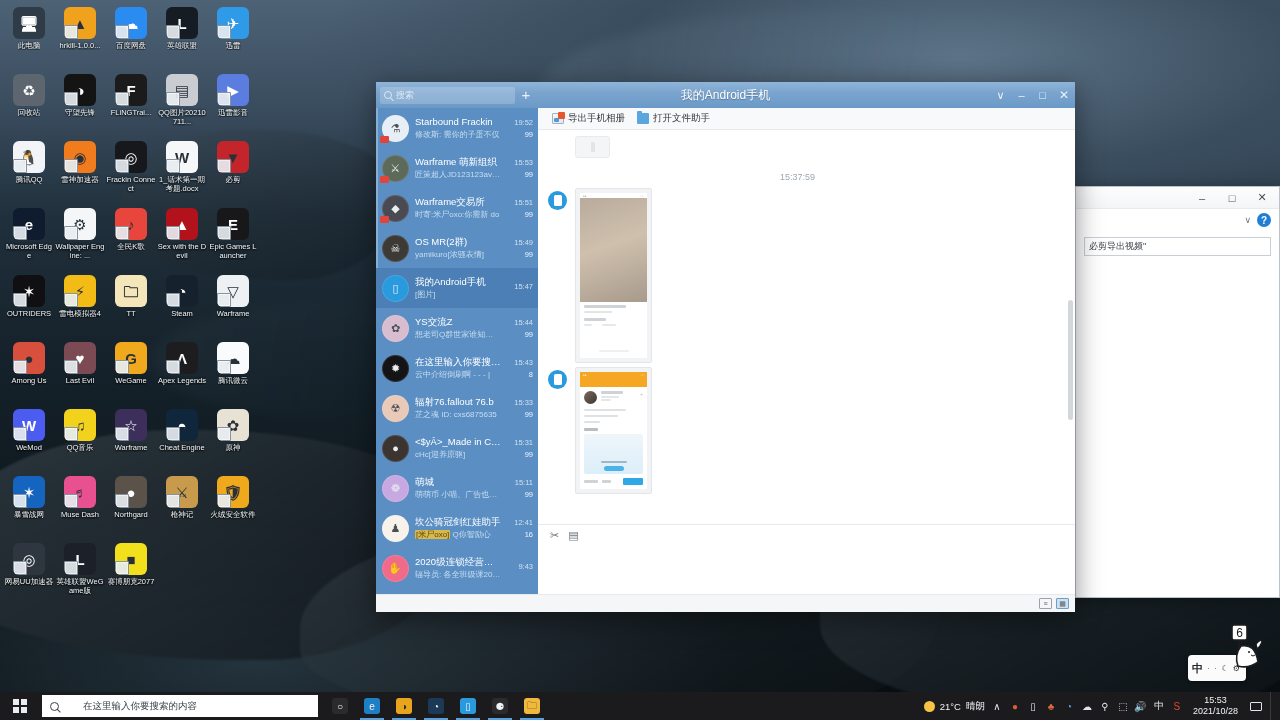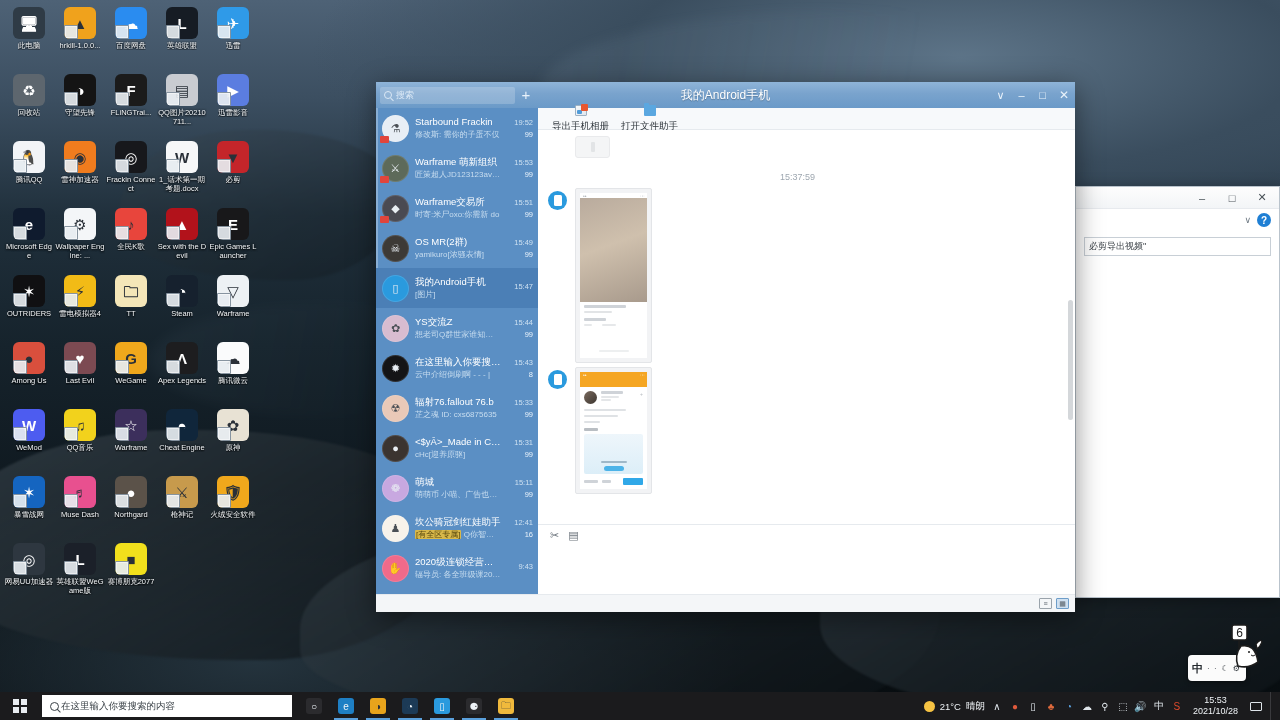--- a/index.html
+++ b/index.html
@@ -255,21 +255,21 @@
 
   
   #chat-pane { flex: 1; display: flex; flex-direction: column; min-width: 0; background: #fff; }
   #chat-toolbar {
     height: 22px; flex: none;
     background: #f7f9fb;
     border-bottom: 1px solid #e6eaee;
     display: flex; align-items: center;
     gap: 12px; padding-left: 14px;
   }
-  .tbtn { display: flex; align-items: center; gap: 4px; font-size: 9.5px; color: #2f363c; flex-direction: column; }
+  .tbtn { display: flex; align-items: center; gap: 4px; font-size: 9.5px; color: #2f363c; }
   .tbtn .ic {
     width: 12px; height: 11px; border-radius: 1px; flex: none;
     position: relative;
   }
   .tbtn .ic.photo {
     background: linear-gradient(135deg,#f6f8fa,#dfe6ed);
     border: 1px solid #9fb2c3;
   }
   .tbtn .ic.photo::before {
     content: ""; position: absolute; left: 1px; bottom: 1px;
@@ -401,24 +401,24 @@
     display: flex; align-items: center;
     z-index: 40;
   }
   #start-btn {
     width: 40px; height: 28px;
     display: flex; align-items: center; justify-content: center;
   }
   .winlogo { width: 14px; height: 14px; display: grid; grid-template-columns: 1fr 1fr; grid-template-rows: 1fr 1fr; gap: 1.5px; }
   .winlogo span { background: #e9edf1; display: block; }
   #tb-search {
-    width: 250px; height: 22px;
+    width: 276px; height: 22px;
     background: #ffffff;
     display: flex; align-items: center;
-    gap: 2px; padding-left: 8px;
+    gap: 24px; padding-left: 8px;
     margin-left: 2px;
   }
   #tb-search .mag2 {
     width: 9px; height: 9px; border: 1.4px solid #3c4349; border-radius: 50%;
     position: relative; flex: none;
   }
   #tb-search .mag2::after {
     content: ""; position: absolute; right: -3px; bottom: -2px;
     width: 5px; height: 1.4px; background: #3c4349; transform: rotate(45deg);
   }
@@ -781,21 +781,21 @@
           </div>
           <div class="meta">
             <div class="tm">15:11</div>
             <div class="cnt">99</div>
           </div>
         </div>
         <div class="contact">
           <div class="av" style="background: rgb(247, 242, 234); display: flex; align-items: center; justify-content: center; font-size: 11px; color: rgb(74, 79, 85);">♟</div>
           <div class="txt">
             <div class="nm">坎公骑冠剑红娃助手</div>
-            <div class="pv"><span class="hl">[有全区专属]</span> Q你智励心</div>
+            <div class="pv"><span class="hl">[米尸oxo]</span> Q你智励心</div>
           </div>
           <div class="meta">
             <div class="tm">12:41</div>
             <div class="cnt">16</div>
           </div>
         </div>
         <div class="contact">
           <div class="av" style="background: rgb(240, 106, 138); display: flex; align-items: center; justify-content: center; font-size: 11px; color: rgb(74, 79, 85);">✋</div>
           <div class="txt">
             <div class="nm">2020级连锁经营管理</div>

